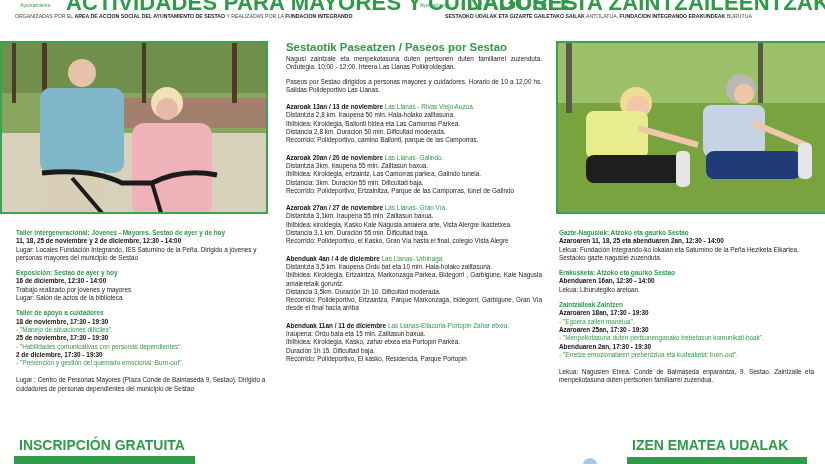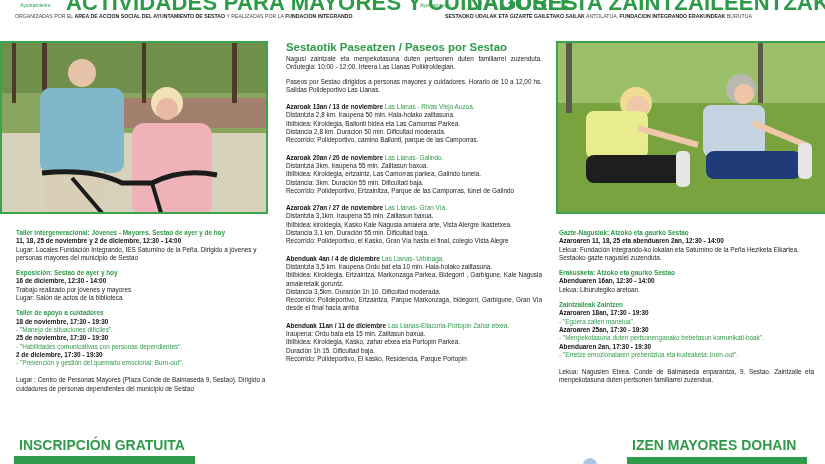--- a/index.html
+++ b/index.html
@@ -185,14 +185,14 @@
     <div class="q">- "Egoera zailen maneiua".</div>
     <div class="d">Azaroaren 25an, 17:30 - 19:30</div>
     <div class="q" style="text-align:justify;">- "Menpekotasuna duten pertsonenganako trebetasun komunikati-boak".</div>
     <div class="d">Abenduaren 2an, 17:30 - 19:30</div>
     <div class="q">- "Erretze emozionalaren prebentzioa eta kudeaketa: burn-out".</div>
   </div>
   <div style="text-align:justify;">Lekua: Nagusien Etxea. Conde de Balmaseda enparantza, 9. Sestao. Zaintzaile eta menpekotasuna duten pertsonen familiarrei zuzendua.</div>
 </div>
 
 <div class="dot" style="left:583px; top:458px;"></div>
-<div class="reg-title" style="left:632px; top:437px;">IZEN MAYORES DOHAIN</div>
+<div class="reg-title" style="left:632px; top:437px;">IZEN EMATEA UDALAK</div>
 <div class="reg-bar" style="left:627px; top:457px; width:180px; height:7px;"></div>
 
 </body></html>

